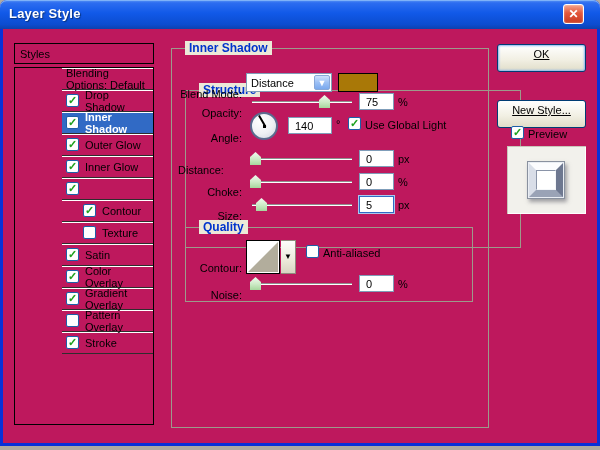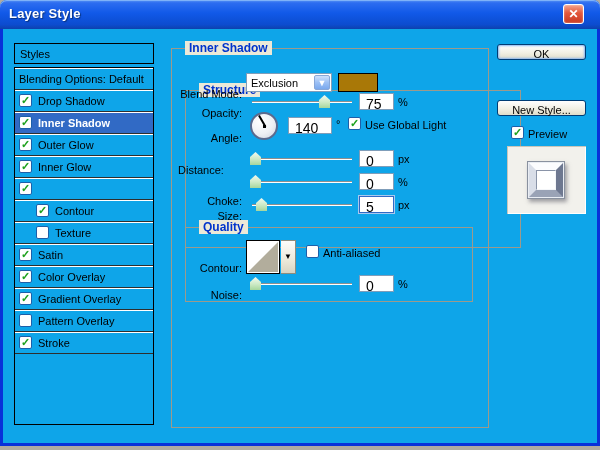--- a/index.html
+++ b/index.html
@@ -1,56 +1,56 @@
 <!DOCTYPE html>
 <html><head>
 <meta charset="utf-8">
 <style>
   * { box-sizing: border-box; margin: 0; padding: 0; }
   html,body { width:600px; height:450px; }
   body { background:#aeaaa1; font-family:"Liberation Sans", sans-serif; font-size:11px; color:#000; position:relative; overflow:hidden; }
 
-  .window { position:absolute; left:0; top:0; width:600px; height:446px; background:#0ea5e9;
+  .window { position:absolute; left:0; top:0; width:600px; height:446px; background:#be185d;
             box-shadow: inset 3px 0 0 #0831D9, inset -3px 0 0 #0831D9, inset 0 -3px 0 #0831D9;
             border-radius:7px 7px 0 0; }
 
   .titlebar { position:absolute; left:0; top:0; width:600px; height:29px; border-radius:7px 7px 0 0;
               background:linear-gradient(180deg,#5a96f5 0%,#2d6df0 10%,#1159e8 45%,#0c4ccf 85%,#0d41ad 100%);
               box-shadow: inset 0 1px 0 #7fb2f8; }
   .title-text { position:absolute; left:9px; top:6px; color:#fff; font-weight:bold; font-size:13px;
                 text-shadow:1px 1px 1px #0a337f; letter-spacing:0.2px; }
   .close-btn { position:absolute; left:563px; top:4px; width:21px; height:20px; border:1px solid #fff; border-radius:3px;
                background:linear-gradient(180deg,#f3a38c 0%,#e3573b 45%,#c93a22 100%);
                color:#fff; font-weight:bold; font-size:12px; text-align:center; line-height:18px;
                box-shadow: inset 0 0 2px rgba(255,255,255,0.6); cursor:pointer; }
 
   
   .styles-header { position:absolute; left:14px; top:43px; width:140px; height:21px; border:1px solid #000;
                    display:flex; align-items:center; padding-left:5px; }
   .styles-list { position:absolute; left:14px; top:67px; width:140px; height:358px; border:1px solid #000; overflow:hidden; }
   .sitem { height:22px; border-bottom:1px solid #2e2e2e; box-shadow: inset 0 1px 0 #ffffff;
-           display:flex; align-items:center; gap:6px; padding:0 4px; cursor:pointer; }
+           display:flex; align-items:center; gap:6px; padding:0 4px; cursor:pointer;margin-left:47px; }
   .sitem.indent { padding-left:21px; }
   .sitem.selected { background:#316AC5; color:#fff; font-weight:bold; }
   .cb { width:13px; height:13px; background:#fff; border:1px solid #1D5FA9; border-radius:2px; flex:0 0 auto;
         display:flex; align-items:center; justify-content:center; }
   .cb span { color:#1FA11F; font-weight:bold; font-size:11px; line-height:11px; }
 
   
   .groupbox { position:absolute; border:1px solid #9D9A8B; }
   .groupbox .gb-label { position:absolute; top:-8px; left:13px; background:#ECE9D8; padding:0 4px;
                         color:#0033CC; font-weight:bold; font-size:12px; }
   .gb-outer { left:171px; top:48px; width:318px; height:380px; }
   .gb-structure { left:185px; top:57px; width:336px; height:158px;margin-top:33px; }
   .gb-quality { left:185px; top:227px; width:288px; height:75px; }
 
   .rlabel { position:absolute; left:160px; width:82px; text-align:right; line-height:13px;margin-top:12px; }
 
   .valuebox { position:absolute; width:35px; height:17px; background:#fff; border:1px solid #7F9DB9;
-              padding:2px 0 0 6px; font-size:14px; }
+              padding:2px 0 0 6px; font-size:11px; }
   .valuebox.focused { border:1px solid #316AC5; box-shadow:0 0 0 1px #A9C8EE; }
   .unit { position:absolute; left:398px; }
 
   
   .combo { position:absolute; left:246px; top:73px; width:86px; height:19px; background:#fff;
            border:1px solid #7F9DB9; display:flex; align-items:center; cursor:pointer; }
   .combo-text { flex:1; padding-left:4px; }
   .combo-arrow { width:16px; height:15px; margin-right:1px; border-radius:2px;
                  background:linear-gradient(180deg,#cde0fb 0%,#9cc0f5 50%,#7aa9ee 100%);
                  border:1px solid #88a7d8; color:#fff; font-size:9px; text-align:center; line-height:14px; font-weight:bold; }
@@ -79,23 +79,23 @@
                          clip-path:polygon(0 100%, 100% 0, 100% 100%); }
   .contour-arrow { position:absolute; left:281px; top:240px; width:15px; height:34px;
                    background:linear-gradient(180deg,#fdfdfb 0%,#ece9da 60%,#d8d4c2 100%);
                    border:1px solid #8e8c7d; border-left:none; text-align:center; line-height:32px; font-size:8px; cursor:pointer; }
 
   .check-sq { position:absolute; width:13px; height:13px; background:#fff; border:1px solid #1D5FA9; border-radius:2px;
               display:flex; align-items:center; justify-content:center; cursor:pointer; }
   .check-sq span { color:#1FA11F; font-weight:bold; font-size:11px; line-height:11px; }
 
   
-  .xp-btn { position:absolute; left:497px; width:89px; height:16px; border:1px solid #003C74; border-radius:3px;
+  .xp-btn { position:absolute; left:497px; width:89px; height:28px; border:1px solid #003C74; border-radius:3px;
             background:linear-gradient(180deg,#ffffff 0%,#f2f0e4 55%,#e0ddc9 100%);
-            text-align:center; line-height:18px; font-size:11px; cursor:pointer; }
+            text-align:center; line-height:18px; font-size:11px; cursor:pointer;text-decoration:underline; }
   .xp-btn.default { box-shadow: inset 0 0 2px 1px #8BB6F0; }
   .preview-panel { position:absolute; left:507px; top:146px; width:79px; height:68px; background:#f2f1ec;
                    box-shadow: inset 1px 1px 0 #c9c6ba, inset -1px -1px 0 #ffffff; }
   .jewel { position:absolute; left:527px; top:161px; width:38px; height:38px;
            background:#e9edf3; border:1px solid #89919f; box-shadow:2px 3px 4px rgba(90,90,100,0.55); }
   .jewel-bevel { position:absolute; inset:1px; border:7px solid; border-color:#fbfcfe #6e7890 #9aa3b6 #d9dee8; background:#fff; }
   .jewel-inner { position:absolute; inset:0; border:1px solid; border-color:#8a94a8 #f4f6f9 #f4f6f9 #8a94a8; background:#fff; }
 </style>
 </head>
 <body>
@@ -191,21 +191,21 @@
   <div class="groupbox gb-outer">
     <span class="gb-label">Inner Shadow</span>
   </div>
 
   <div class="groupbox gb-structure">
     <span class="gb-label">Structure</span>
   </div>
 
   <div class="rlabel" style="top:76px;">Blend Mode:</div>
   <div class="combo">
-    <span class="combo-text">Exclusion</span>
+    <span class="combo-text">Distance</span>
     <span class="combo-arrow">▼</span>
   </div>
   <div class="swatch" style="background: rgb(169, 120, 7);"></div>
 
   <div class="rlabel" style="top:95px;">Opacity:</div>
   <div class="track" style="left:252px; top:101px;"></div>
   <div class="thumb" style="left:319px; top:95px;"></div>
   <div class="valuebox" style="left:359px; top:93px;">75</div>
   <div class="unit" style="top:96px;">%</div>
 
@@ -220,21 +220,21 @@
       <span>✓</span>
     </div>
   <div style="position:absolute; left:365px; top:119px;">Use Global Light</div>
 
   <div class="rlabel" style="top:152px;text-align:center;">Distance:</div>
   <div class="track" style="left:252px; top:158px;"></div>
   <div class="thumb" style="left:250px; top:152px;"></div>
   <div class="valuebox" style="left:359px; top:150px;">0</div>
   <div class="unit" style="top:153px;">px</div>
 
-  <div class="rlabel" style="top:183px;text-align:right;">Choke:</div>
+  <div class="rlabel" style="top:174px;text-align:right;">Choke:</div>
   <div class="track" style="left:252px; top:181px;"></div>
   <div class="thumb" style="left:250px; top:175px;"></div>
   <div class="valuebox" style="left:359px; top:173px;">0</div>
   <div class="unit" style="top:176px;">%</div>
 
   <div class="rlabel" style="top:198px;">Size:</div>
   <div class="track" style="left:252px; top:204px;"></div>
   <div class="thumb" style="left:256px; top:198px;"></div>
   <div class="valuebox focused" style="left:359px; top:196px;">5</div>
   <div class="unit" style="top:199px;">px</div>

